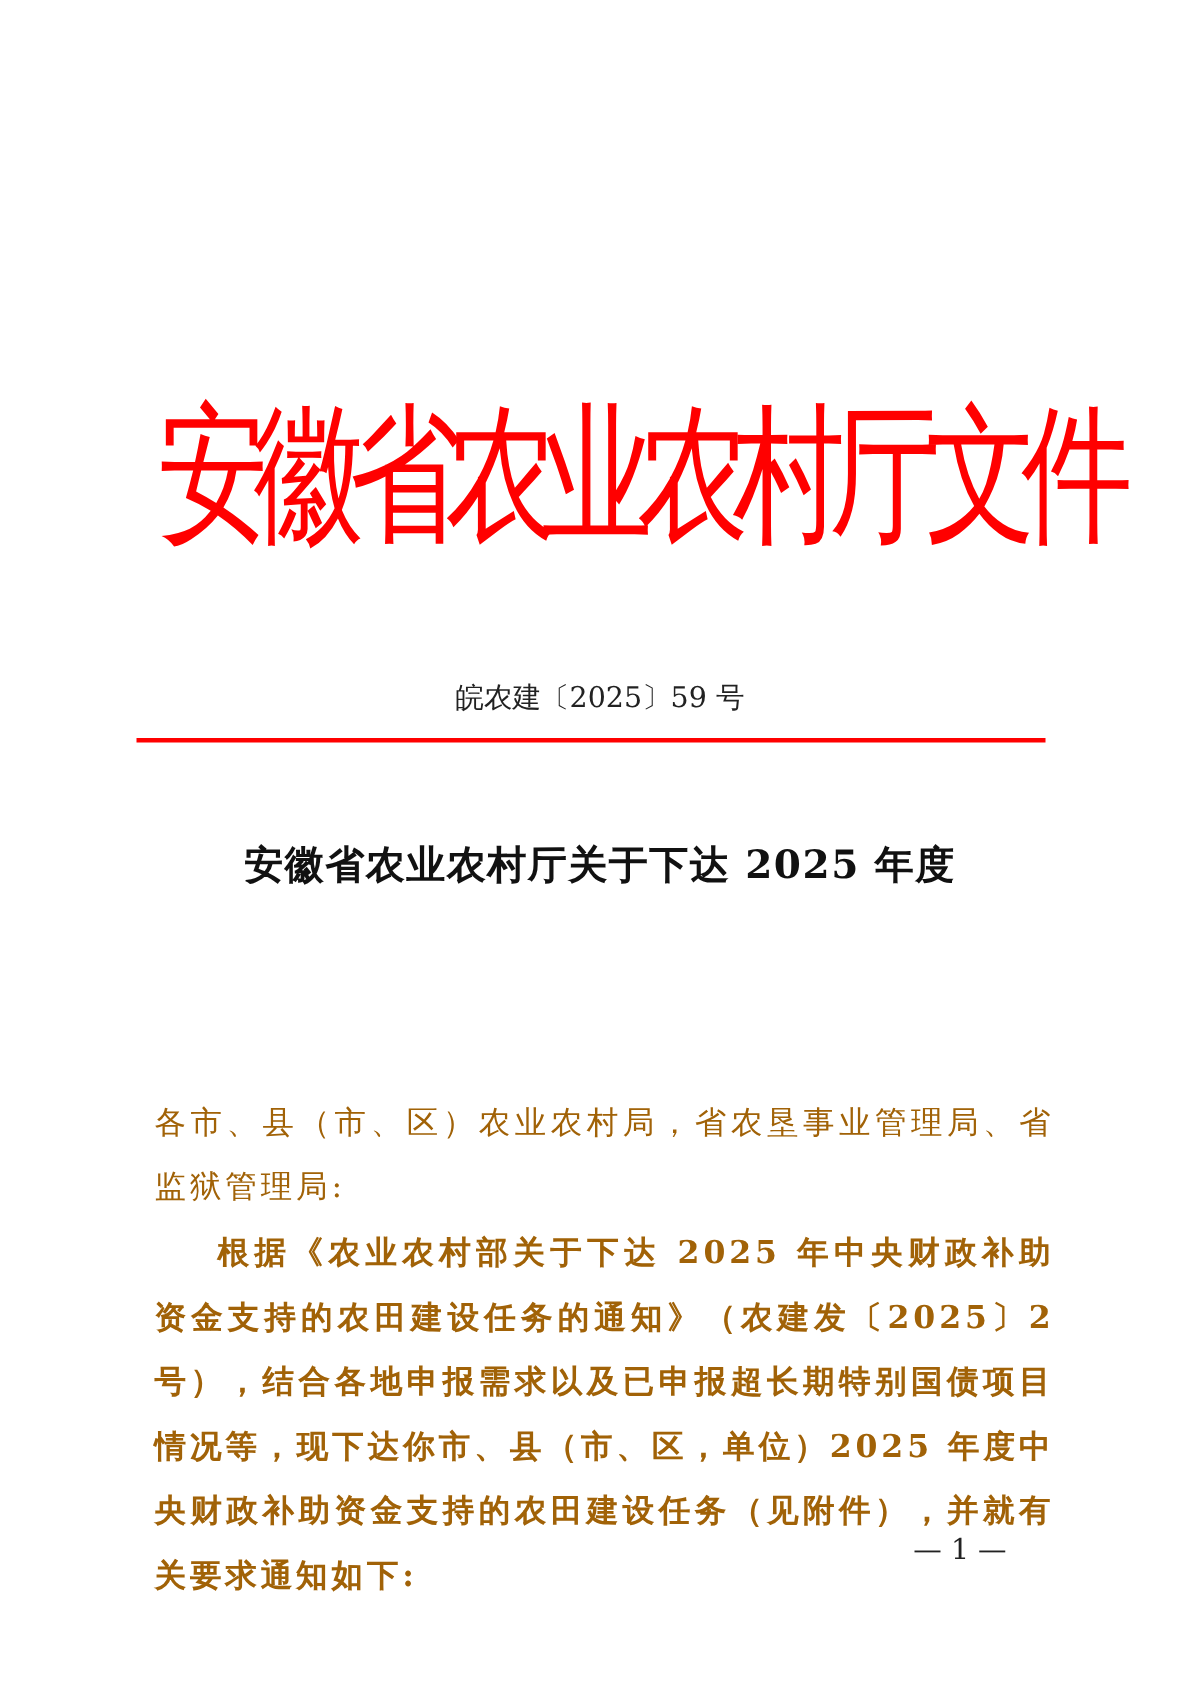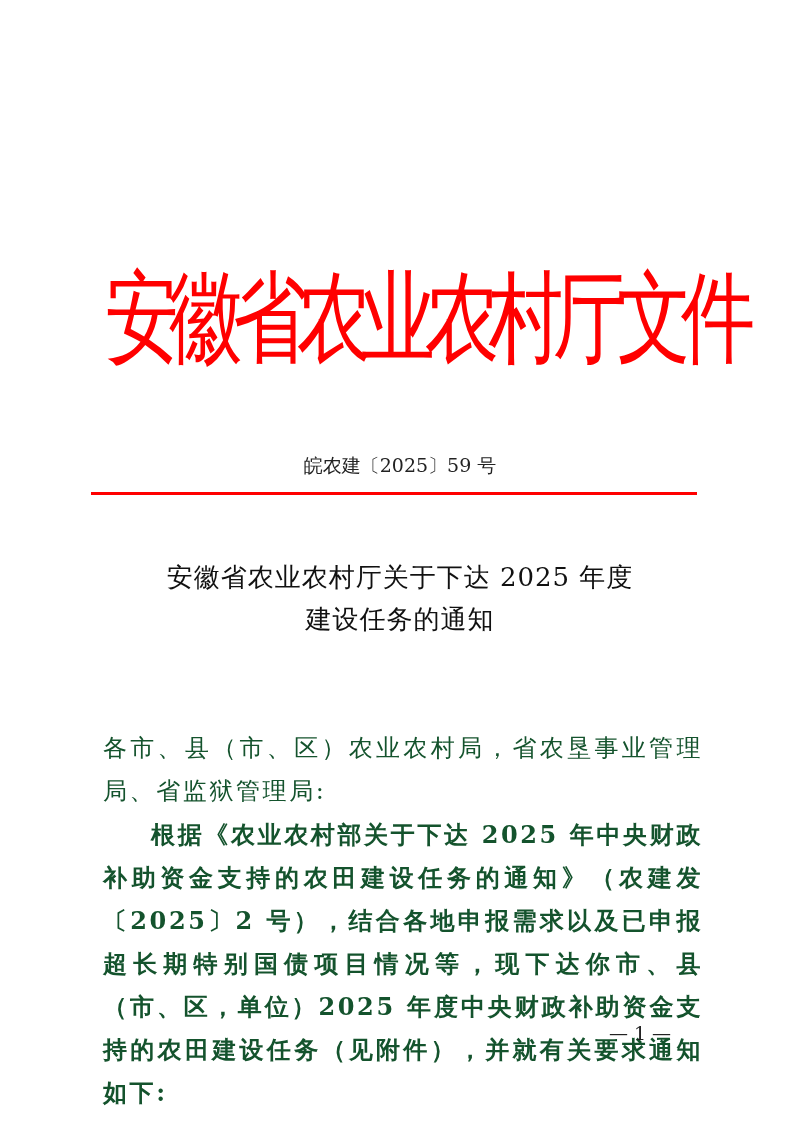--- a/index.html
+++ b/index.html
@@ -60,33 +60,33 @@
       height: 3px;
       background: #ff0000;
     }
     .title {
       position: absolute;
       left: 0;
       width: 800px;
       top: 556px;
       text-align: center;
       font-size: 26px;
-      font-weight: normal;
+      font-weight: bold;
       line-height: 42px;
       color: #111;
     }
     .title div { letter-spacing: 1px; }
     .body-text {
       position: absolute;
       left: 103px;
       width: 600px;
       top: 727px;
-      font-size: 24px;
+      font-size: 21px;
       line-height: 43px;
-      color: #14532d;
+      color: #a16207;
       text-align: justify;
       letter-spacing: 2.6px;
     }
     .body-text p {
       margin: 0;
     }
     .indent { text-indent: 2em; font-weight: bold; }
     .page-num {
       position: absolute;
       left: 600px;
@@ -114,21 +114,20 @@
     <span>文</span>
     <span>件</span>
   </div>
 
   <div class="doc-number">皖农建〔2025〕59 号</div>
 
   <div class="red-rule"></div>
 
   <div class="title">
     <div>安徽省农业农村厅关于下达 2025 年度</div>
-    <div>建设任务的通知</div>
   </div>
 
   <div class="body-text">
     <p>各市、县（市、区）农业农村局，省农垦事业管理局、省监狱管理局:</p>
     <p class="indent">根据《农业农村部关于下达 2025 年中央财政补助资金支持的农田建设任务的通知》（农建发〔2025〕2 号），结合各地申报需求以及已申报超长期特别国债项目情况等，现下达你市、县（市、区，单位）2025 年度中央财政补助资金支持的农田建设任务（见附件），并就有关要求通知如下:</p>
   </div>
 
   <div class="page-num">— 1 —</div>
 
 </div>

